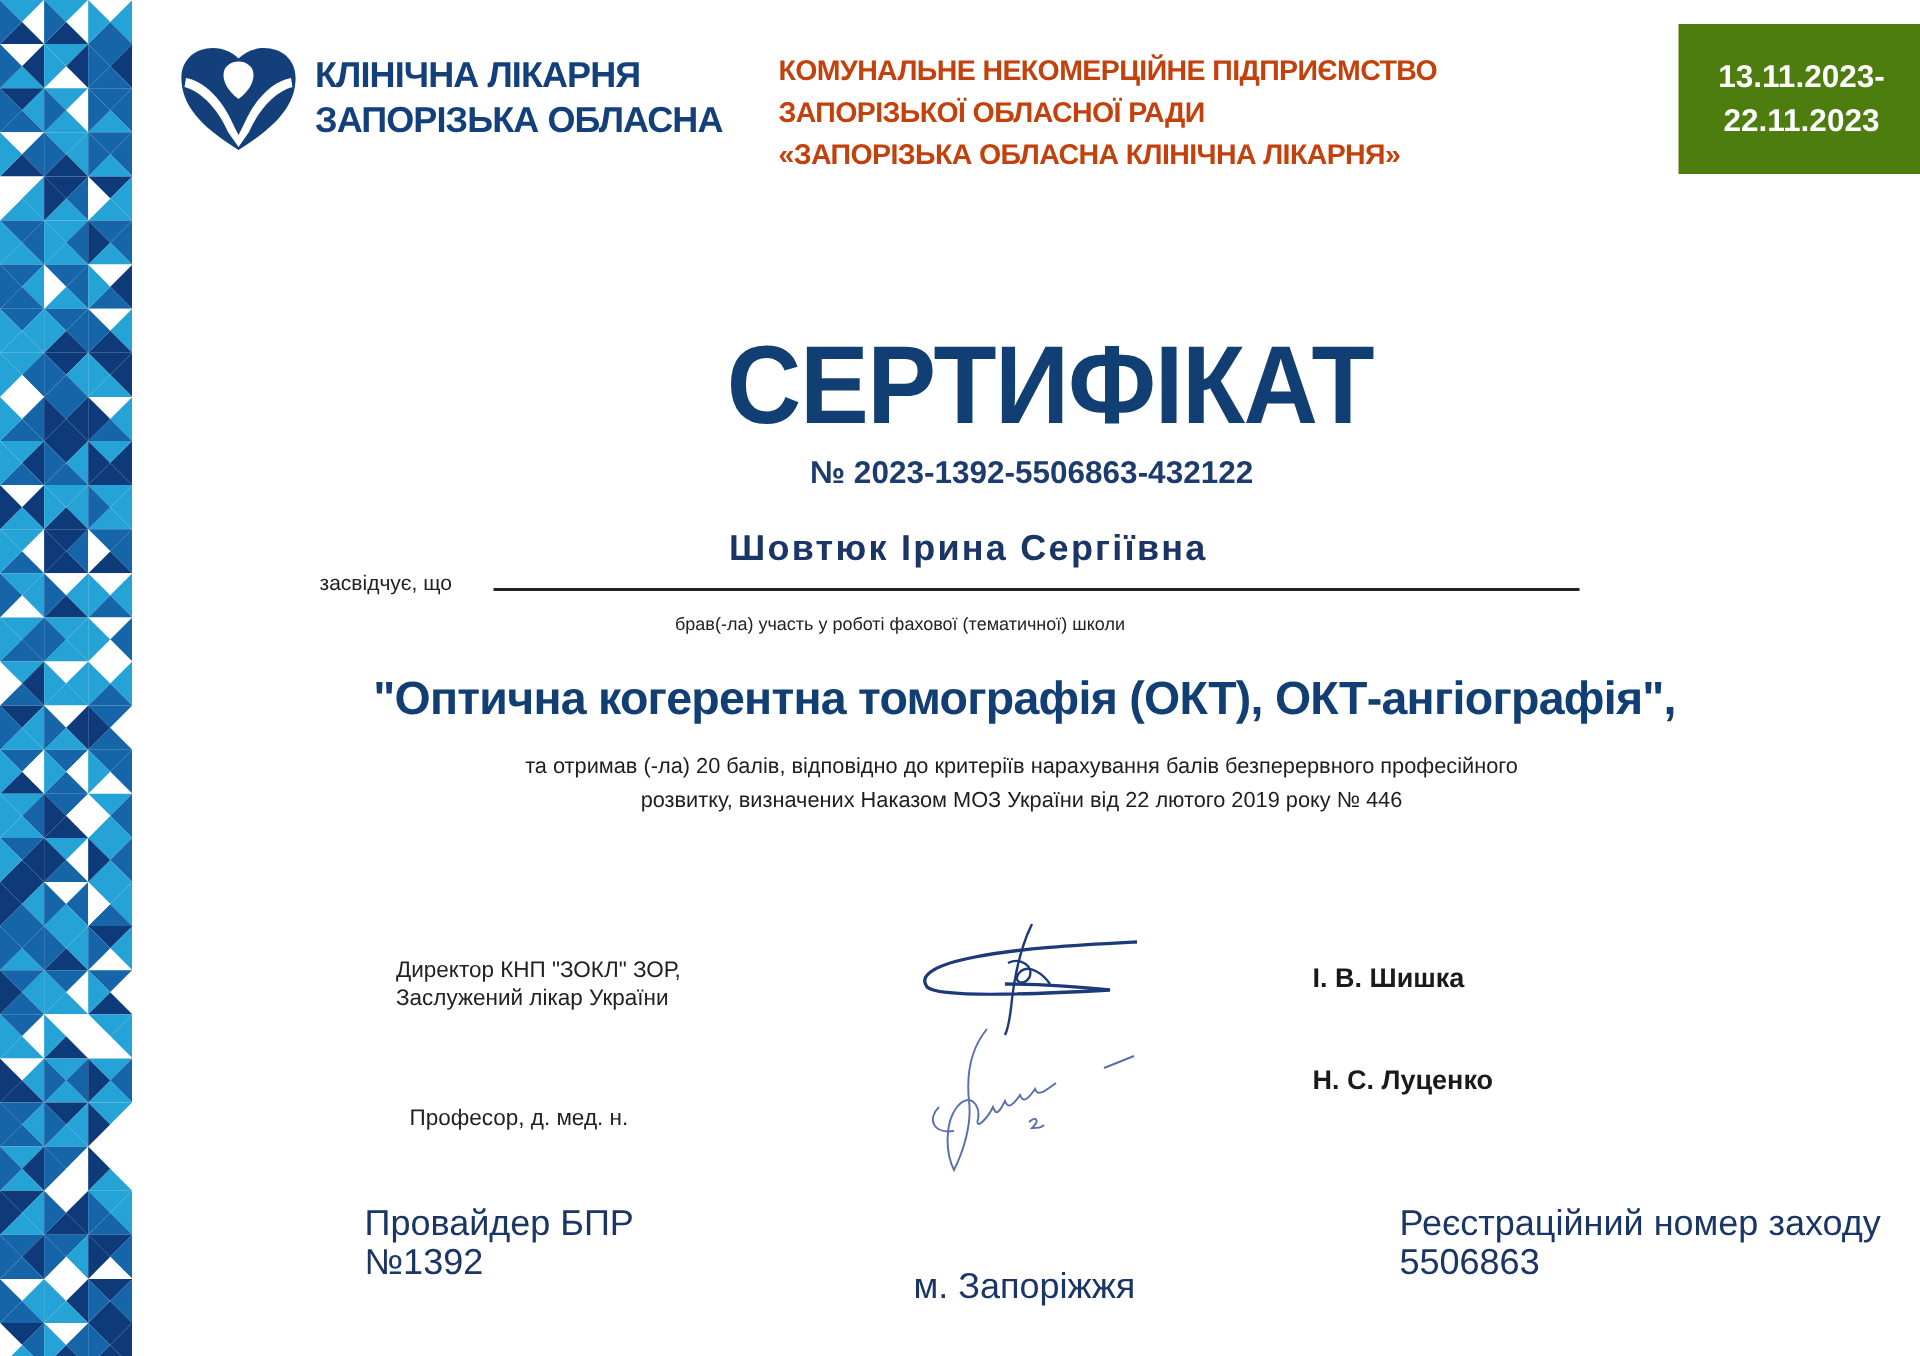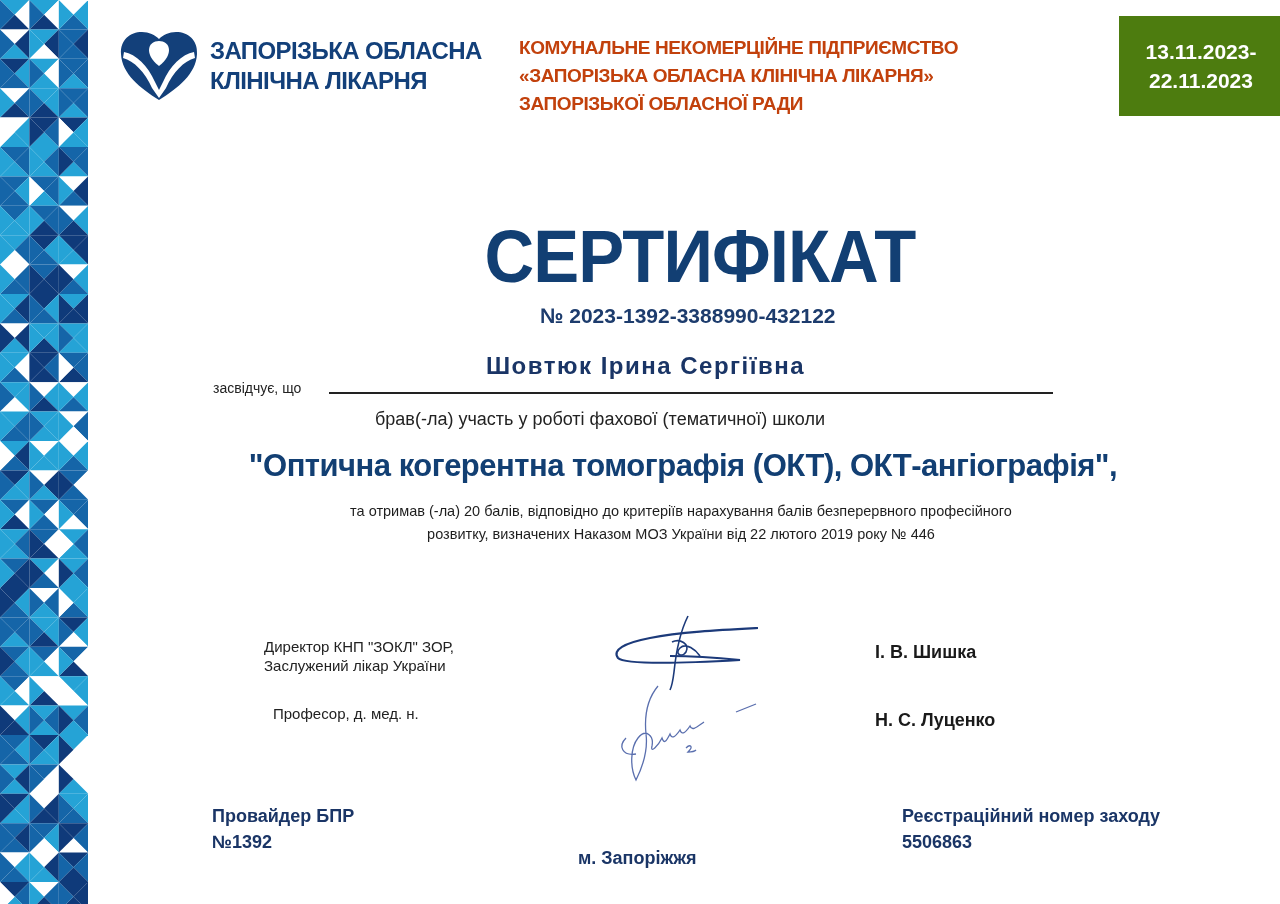--- a/index.html
+++ b/index.html
@@ -33,34 +33,34 @@
   .certno {
     position:absolute; left:540px; top:302px; color:#1d3c6d; font-weight:bold;
     font-size:21px; line-height:28px;
   }
   .name {
     position:absolute; left:486px; top:348px; color:#1a3566; font-weight:bold;
     font-size:24px; line-height:36px; letter-spacing:1.5px;
   }
   .certifies { position:absolute; left:213px; top:380px; font-size:14px; color:#222; }
   .name-line { position:absolute; left:329px; top:392px; width:724px; height:2px; background:#222; }
-  .participated { position:absolute; left:0; width:1148px; top:409px; text-align:center; font-size:18px; padding-left:52px; box-sizing:border-box; color:#222; }
+  .participated { position:absolute; left:0; width:1148px; top:409px; text-align:center; font-size:12px; padding-left:52px; box-sizing:border-box; color:#222; }
   .course {
     position:absolute; left:0; width:1280px; top:446px; text-align:center;
     color:#123f73; font-weight:bold; font-size:31px; line-height:40px;
     padding-left:86px; box-sizing:border-box; letter-spacing:-0.5px;
   }
   .body-text {
     position:absolute; left:0; width:1280px; top:500px; text-align:center;
     font-size:14.5px; line-height:22.5px; color:#1e1e1e; padding-left:82px; box-sizing:border-box;
   }
   .sig-role { position:absolute; font-size:15px; line-height:19px; color:#222; }
   .sig-name { position:absolute; font-weight:bold; font-size:18px; color:#1a1a1a; }
   .signature { position:absolute; }
-  .footer-label { position:absolute; color:#1a3566; font-weight:bold; font-size:18px; line-height:26px; }
+  .footer-label { position:absolute; color:#1a3566; font-weight:normal; font-size:24px; line-height:26px;margin-left:31px; }
 </style>
 </head>
 <body>
 
 <div class="sidebar">
   <svg id="pattern-svg" width="88" height="904" viewBox="0 0 88 904">
       <polygon points="0.0,0.0 29.4,0.0 14.7,14.7" fill="#25a3d6"></polygon>
       <polygon points="29.4,0.0 29.4,29.4 14.7,14.7" fill="#ffffff"></polygon>
       <polygon points="29.4,29.4 0.0,29.4 14.7,14.7" fill="#0f3a7a"></polygon>
       <polygon points="0.0,29.4 0.0,0.0 14.7,14.7" fill="#1565a8"></polygon>
@@ -435,38 +435,38 @@
     </svg>
 </div>
 
 <div class="logo">
   <svg class="logo-icon" viewBox="0 0 82 72">
     <path d="M41 70 C22 58 4 44 3 24 C2 10 12 2 24 2 C31 2 37 5 41 9 C45 5 51 2 58 2 C70 2 80 10 79 24 C78 44 60 58 41 70 Z" fill="#13407a"></path>
     <path d="M6 22 C18 24 30 36 37 52 L41 60 L45 52 C52 36 64 24 76 22 L77 28 C66 31 55 42 48 58 L41 68 L34 58 C27 42 16 31 5 28 Z" fill="#ffffff"></path>
     <path d="M41 36 C33 30 31 24 31 20 C31 14 36 11 41 11 C46 11 51 14 51 20 C51 24 49 30 41 36 Z" fill="#ffffff"></path>
   </svg>
   <div class="logo-text">
+    <div>КЛІНІЧНА ЛІКАРНЯ</div>
     <div>ЗАПОРІЗЬКА ОБЛАСНА</div>
-    <div>КЛІНІЧНА ЛІКАРНЯ</div>
   </div>
 </div>
 
 <div class="org">
   <div>КОМУНАЛЬНЕ НЕКОМЕРЦІЙНЕ ПІДПРИЄМСТВО</div>
+  <div>ЗАПОРІЗЬКОЇ ОБЛАСНОЇ РАДИ</div>
   <div>«ЗАПОРІЗЬКА ОБЛАСНА КЛІНІЧНА ЛІКАРНЯ»</div>
-  <div>ЗАПОРІЗЬКОЇ ОБЛАСНОЇ РАДИ</div>
 </div>
 
 <div class="dates">
   <div>13.11.2023-</div>
   <div>22.11.2023</div>
 </div>
 
 <div class="title">СЕРТИФІКАТ</div>
-<div class="certno">№ 2023-1392-3388990-432122</div>
+<div class="certno">№ 2023-1392-5506863-432122</div>
 
 <div class="name">Шовтюк Ірина Сергіївна</div>
 <div class="certifies">засвідчує, що</div>
 <div class="name-line"></div>
 <div class="participated">брав(-ла) участь у роботі фахової (тематичної) школи</div>
 
 <div class="course">"Оптична когерентна томографія (ОКТ), ОКТ-ангіографія",</div>
 
 <div class="body-text">
   <div>та отримав (-ла) 20 балів, відповідно до критеріїв нарахування балів безперервного професійного</div>
@@ -478,21 +478,21 @@
   <div>Заслужений лікар України</div>
 </div>
 <svg class="signature" style="left:610px; top:612px;" width="150" height="80" viewBox="0 0 150 80">
   <path d="M148 16 C110 18 70 20 40 26 C14 31 2 38 8 46 C14 52 60 52 130 48 C110 46 80 44 60 44" fill="none" stroke="#1c3a7a" stroke-width="2.2"></path>
   <path d="M78 4 C70 20 66 40 64 60 C63 68 62 74 60 78" fill="none" stroke="#1c3a7a" stroke-width="1.6"></path>
   <path d="M62 30 C70 26 80 32 76 40 C72 46 64 42 70 36 C76 30 86 38 90 44" fill="none" stroke="#1c3a7a" stroke-width="1.6"></path>
 </svg>
 
 <div class="sig-name" style="left:875px; top:642px;">І. В. Шишка</div>
 
-<div class="sig-role" style="left:273px; top:704px;">
+<div class="sig-role" style="left:273px; top:736px;">
   <div>Професор, д. мед. н.</div>
 </div>
 <svg class="signature" style="left:618px; top:684px;" width="145" height="100" viewBox="0 0 145 100">
   <path d="M40 2 C30 14 26 30 28 50 C30 66 24 84 18 96 C12 84 12 64 20 54 C28 44 36 52 34 62 C32 70 40 62 44 54 C46 60 48 58 52 50 C54 56 58 52 62 46 C64 52 68 48 72 42 C74 48 80 42 86 38" fill="none" stroke="#5a6fae" stroke-width="1.3"></path>
   <path d="M8 54 C0 62 4 72 18 70" fill="none" stroke="#5a6fae" stroke-width="1.3"></path>
   <path d="M118 28 L138 20" fill="none" stroke="#5a6fae" stroke-width="1.3"></path>
   <path d="M68 64 C72 60 76 62 70 68 C74 68 76 68 78 66" fill="none" stroke="#5a6fae" stroke-width="1.3"></path>
 </svg>
 <div class="sig-name" style="left:875px; top:710px;">Н. С. Луценко</div>
 

